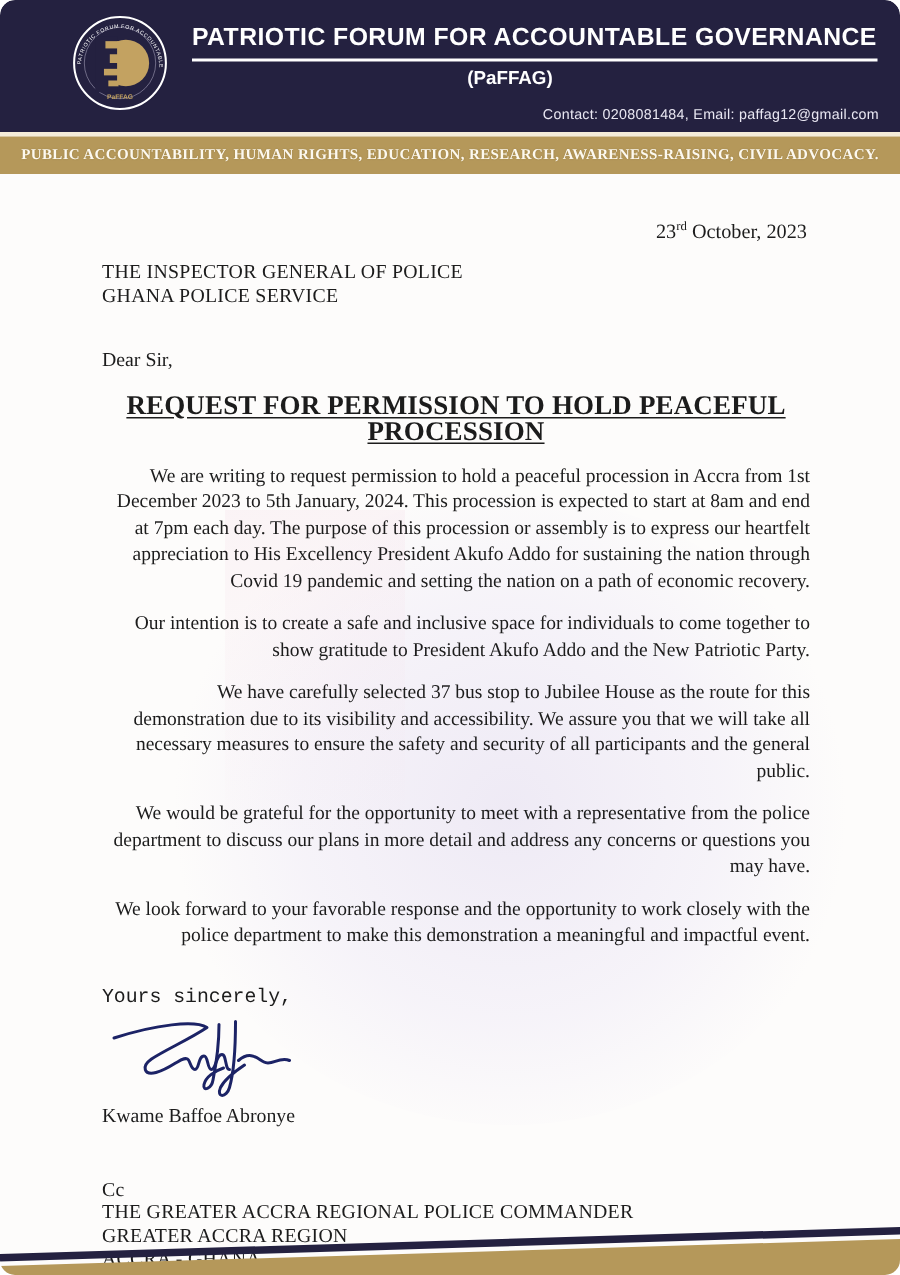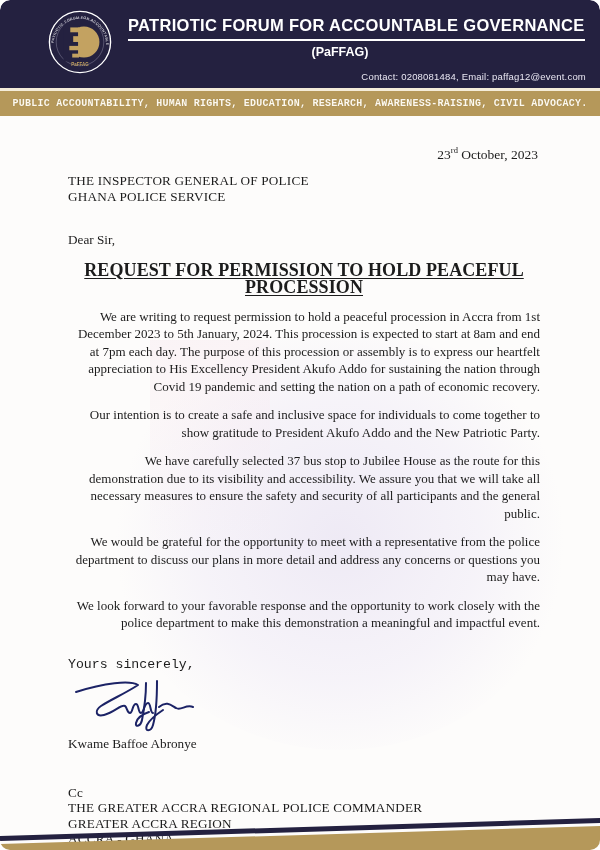--- a/index.html
+++ b/index.html
@@ -19,21 +19,21 @@
     height:88px;
     border-radius:10px 10px 0 0;
   }
   .lh-divider{height:3px;background:#f4ecd9;}
   .lh-banner{
     background:#b5985a;
     height:25px;
     display:flex;align-items:center;justify-content:center;
   }
   .lh-banner span{
-    font-family:Liberation Mono, monospace;
+    font-family:Liberation Serif, serif;
     font-weight:700;font-size:10px;letter-spacing:.25px;
     color:#fdf9ef;text-shadow:0 0 1px rgba(90,70,20,.35);
   }
   .seal{position:absolute;left:46px;top:8px;width:68px;height:68px;}
   .titleblock{
     position:absolute;left:128px;top:16px;width:424px;
     text-align:center;
     font-family:"Liberation Sans", sans-serif;color:#ffffff;
   }
   .org-name{
@@ -108,21 +108,21 @@
       <rect x="24" y="39" width="10" height="4.5" fill="#c3a261"></rect>
       <rect x="27" y="47" width="7" height="4" fill="#c3a261"></rect>
       <text x="35" y="59.5" text-anchor="middle" font-family="Liberation Sans, sans-serif" font-weight="bold" font-size="4.6" fill="#c3a261">PaFFAG</text>
     </svg>
 
     <div class="titleblock">
       <span class="org-name">PATRIOTIC FORUM FOR ACCOUNTABLE GOVERNANCE</span>
       <div class="org-abbr">(PaFFAG)</div>
     </div>
 
-    <div class="contact-line">Contact: 0208081484, Email: paffag12@event.com</div>
+    <div class="contact-line">Contact: 0208081484, Email: paffag12@gmail.com</div>
   </div>
 
   <div class="lh-divider"></div>
 
   <div class="lh-banner">
     <span>PUBLIC ACCOUNTABILITY, HUMAN RIGHTS, EDUCATION, RESEARCH, AWARENESS-RAISING, CIVIL ADVOCACY.</span>
   </div>
 
   <div class="watermark"></div>
   <div class="watermark2"></div>

